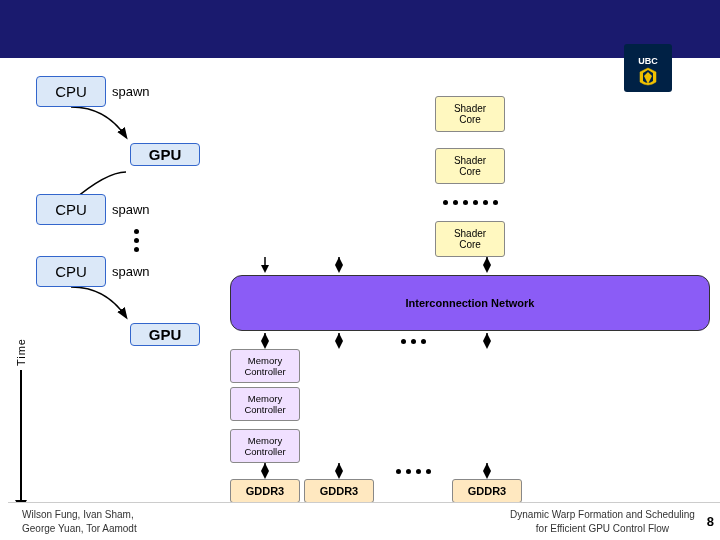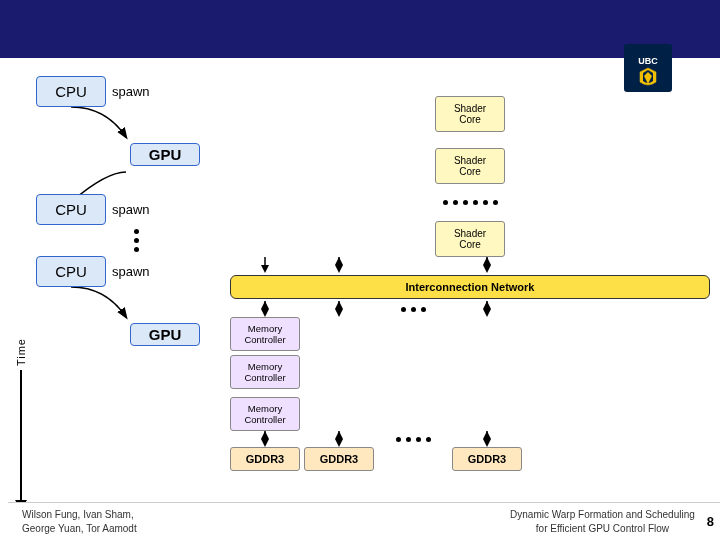--- a/index.html
+++ b/index.html
@@ -178,27 +178,27 @@
     }
     .dot-h {
       width: 5px;
       height: 5px;
       background: #000;
       border-radius: 50%;
     }
 
     
     .interconnect-bar {
-      background: #fde047;
+      background: #8b5cf6;
       border: 1.5px solid #333;
-      border-radius: 6px;
+      border-radius: 12px;
       text-align: center;
       font-size: 11px;
       font-weight: bold;
-      padding: 5px 0;
+      padding: 21px 0;
       color: #000;
       margin: 2px 0;
       width: 100%;
     }
 
     
     .mem-ctrl-row {
       display: flex;
       flex-direction: column;
       align-items: flex-start;

